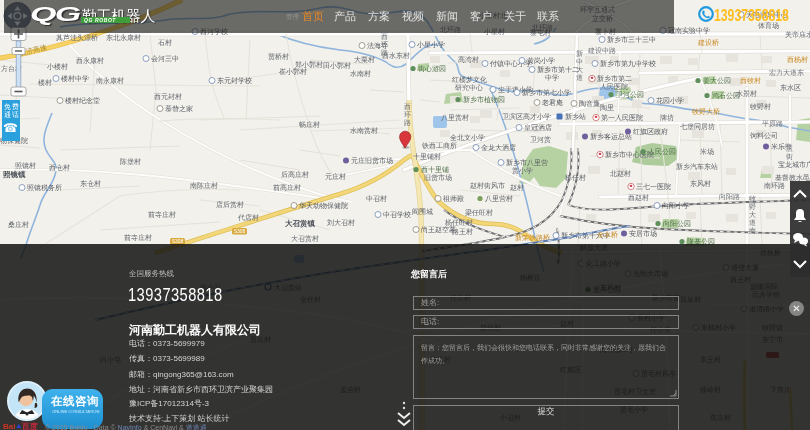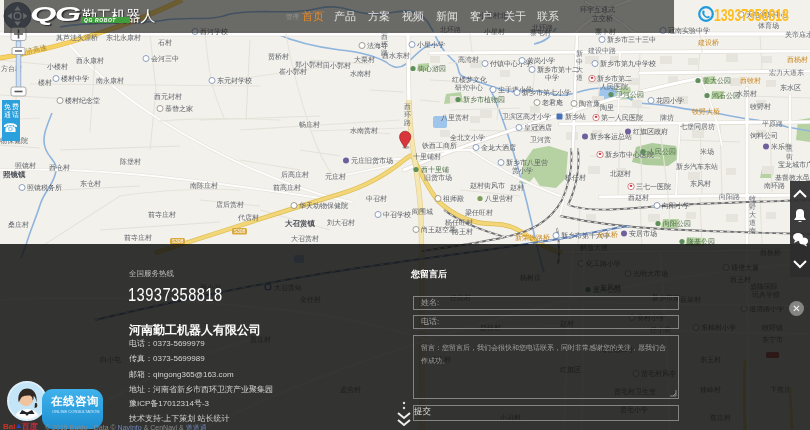--- a/index.html
+++ b/index.html
@@ -544,21 +544,21 @@
 <div class="fl" style="left:129px;top:384px">地址：河南省新乡市西环卫滨产业聚集园</div>
 <div class="fl" style="left:129px;top:398px">豫ICP备17012314号-3</div>
 <div class="fl" style="left:129px;top:413px">技术支持:上下策划 站长统计</div>
 
 <div class="fl" id="msg-title" style="left:411px;top:268px">您留言后</div>
 <div class="inbox" style="top:315px;height:14px;line-height:12px;padding-left:7px">电话:</div>
 <div class="inbox" style="top:296px;height:14px;line-height:12px;padding-left:7px">姓名:</div>
 <div class="inbox" style="top:335px;height:64px;padding:5px 7px 0;line-height:13px;font-size:7px">留言：您留言后，我们会很快和您电话联系，同时非常感谢您的关注，愿我们合作成功。<svg style="position:absolute;right:1px;bottom:1px" width="7" height="7">
         <path d="M6,0 L6,6 L0,6 M6,3 L3,6" stroke="#8a8a8a" stroke-width="1" fill="none"></path>
       </svg></div>
-<div class="inbox" style="top:405px;height:16px;line-height:11px;text-align:left;color:#e0e0e0;font-size:8.5px">提交</div>
+<div class="inbox" style="top:405px;height:26px;line-height:11px;text-align:center;color:#e0e0e0;font-size:8.5px">提交</div>
 
 <div id="freecall">
   <div style="position:absolute;left:2px;top:3px;font-size:7px;letter-spacing:1px;line-height:8px">免费<br>通话</div>
   <div style="position:absolute;left:1px;top:21px;font-size:12px">☎</div>
 </div>
 
 <div id="rwidget">
   <svg width="20" height="96" viewBox="0 0 20 96">
     <path d="M4 16 L10 10 L16 16" fill="none" stroke="#fff" stroke-width="2"></path>
     <path d="M10 28 a4 4 0 0 1 4 4 v4 l2 3 h-12 l2 -3 v-4 a4 4 0 0 1 4 -4 z M8 40 a2.5 2.5 0 0 0 4 0 z" fill="#fff"></path>

